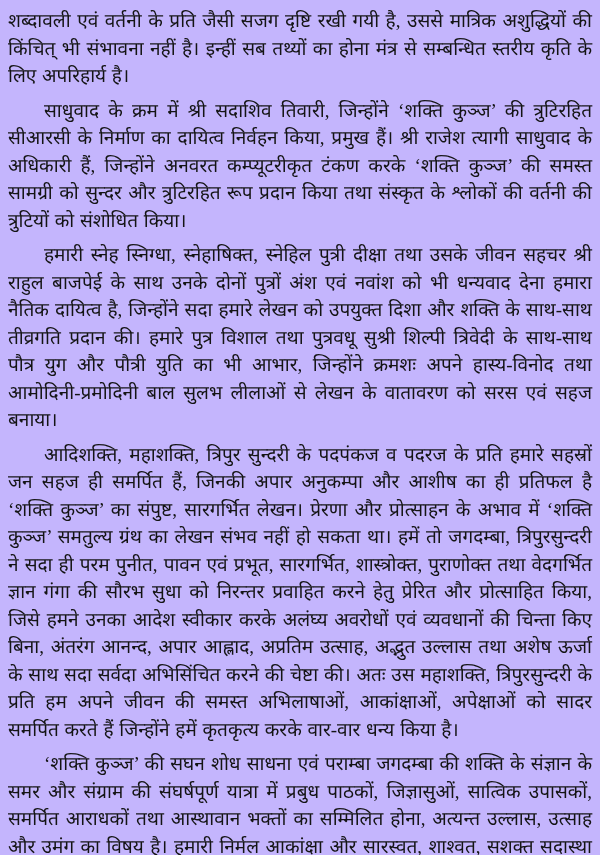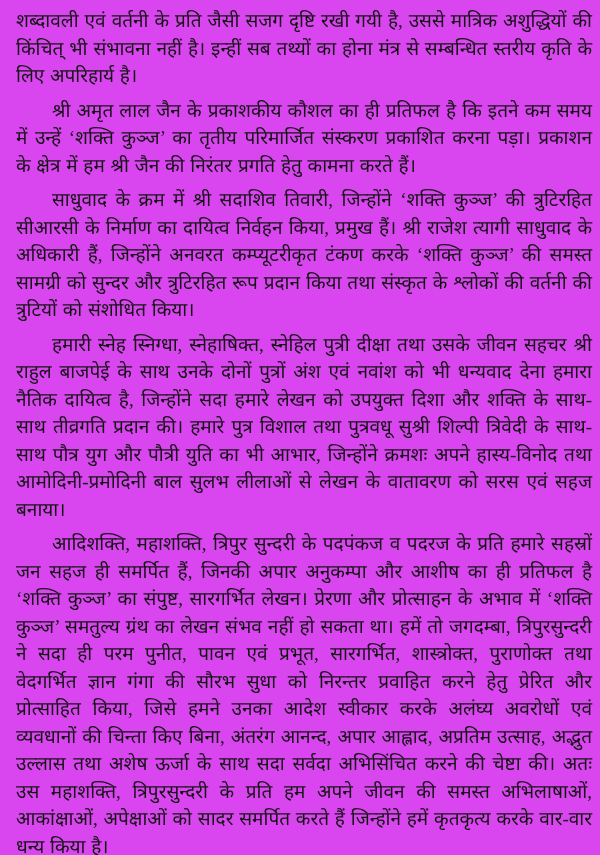--- a/index.html
+++ b/index.html
@@ -5,41 +5,40 @@
   html, body {
     margin: 0;
     padding: 0;
     background: #ffffff;
   }
   .page {
     position: relative;
     width: 600px;
     height: 855px;
     box-sizing: border-box;
-    background: #d946ef;
+    background: #c4b5fd;
     color: #141414;
-    padding: 7px 8px 0 16px;
+    padding: 7px 8px 0 8px;
     overflow: hidden;
     font-family: "Liberation Serif", "DejaVu Serif", serif;
     font-size: 19px;
     line-height: 27.5px;
     text-align: justify;
   }
   .para {
     margin: 0 0 7px 0;
     text-indent: 36px;
     word-spacing: 1px;
   }
   .para.no-indent {
     text-indent: 0;
   }
 </style>
 </head>
 <body>
 
 <div class="page">
   <p class="para no-indent">शब्दावली एवं वर्तनी के प्रति जैसी सजग दृष्टि रखी गयी है, उससे मात्रिक अशुद्धियों की किंचित् भी संभावना नहीं है। इन्हीं सब तथ्यों का होना मंत्र से सम्बन्धित स्तरीय कृति के लिए अपरिहार्य है।</p>
-  <p class="para">श्री अमृत लाल जैन के प्रकाशकीय कौशल का ही प्रतिफल है कि इतने कम समय में उन्हें ‘शक्ति कुञ्ज’ का तृतीय परिमार्जित संस्करण प्रकाशित करना पड़ा। प्रकाशन के क्षेत्र में हम श्री जैन की निरंतर प्रगति हेतु कामना करते हैं।</p>
   <p class="para">साधुवाद के क्रम में श्री सदाशिव तिवारी, जिन्होंने ‘शक्ति कुञ्ज’ की त्रुटिरहित सीआरसी के निर्माण का दायित्व निर्वहन किया, प्रमुख हैं। श्री राजेश त्यागी साधुवाद के अधिकारी हैं, जिन्होंने अनवरत कम्प्यूटरीकृत टंकण करके ‘शक्ति कुञ्ज’ की समस्त सामग्री को सुन्दर और त्रुटिरहित रूप प्रदान किया तथा संस्कृत के श्लोकों की वर्तनी की त्रुटियों को संशोधित किया।</p>
   <p class="para">हमारी स्नेह स्निग्धा, स्नेहाषिक्त, स्नेहिल पुत्री दीक्षा तथा उसके जीवन सहचर श्री राहुल बाजपेई के साथ उनके दोनों पुत्रों अंश एवं नवांश को भी धन्यवाद देना हमारा नैतिक दायित्व है, जिन्होंने सदा हमारे लेखन को उपयुक्त दिशा और शक्ति के साथ-साथ तीव्रगति प्रदान की। हमारे पुत्र विशाल तथा पुत्रवधू सुश्री शिल्पी त्रिवेदी के साथ-साथ पौत्र युग और पौत्री युति का भी आभार, जिन्होंने क्रमशः अपने हास्य-विनोद तथा आमोदिनी-प्रमोदिनी बाल सुलभ लीलाओं से लेखन के वातावरण को सरस एवं सहज बनाया।</p>
   <p class="para">आदिशक्ति, महाशक्ति, त्रिपुर सुन्दरी के पदपंकज व पदरज के प्रति हमारे सहस्रों जन सहज ही समर्पित हैं, जिनकी अपार अनुकम्पा और आशीष का ही प्रतिफल है ‘शक्ति कुञ्ज’ का संपुष्ट, सारगर्भित लेखन। प्रेरणा और प्रोत्साहन के अभाव में ‘शक्ति कुञ्ज’ समतुल्य ग्रंथ का लेखन संभव नहीं हो सकता था। हमें तो जगदम्बा, त्रिपुरसुन्दरी ने सदा ही परम पुनीत, पावन एवं प्रभूत, सारगर्भित, शास्त्रोक्त, पुराणोक्त तथा वेदगर्भित ज्ञान गंगा की सौरभ सुधा को निरन्तर प्रवाहित करने हेतु प्रेरित और प्रोत्साहित किया, जिसे हमने उनका आदेश स्वीकार करके अलंघ्य अवरोधों एवं व्यवधानों की चिन्ता किए बिना, अंतरंग आनन्द, अपार आह्लाद, अप्रतिम उत्साह, अद्भुत उल्लास तथा अशेष ऊर्जा के साथ सदा सर्वदा अभिसिंचित करने की चेष्टा की। अतः उस महाशक्ति, त्रिपुरसुन्दरी के प्रति हम अपने जीवन की समस्त अभिलाषाओं, आकांक्षाओं, अपेक्षाओं को सादर समर्पित करते हैं जिन्होंने हमें कृतकृत्य करके वार-वार धन्य किया है।</p>
   <p class="para">‘शक्ति कुञ्ज’ की सघन शोध साधना एवं पराम्बा जगदम्बा की शक्ति के संज्ञान के समर और संग्राम की संघर्षपूर्ण यात्रा में प्रबुध पाठकों, जिज्ञासुओं, सात्विक उपासकों, समर्पित आराधकों तथा आस्थावान भक्तों का सम्मिलित होना, अत्यन्त उल्लास, उत्साह और उमंग का विषय है। हमारी निर्मल आकांक्षा और सारस्वत, शाश्वत, सशक्त सदास्था है कि शोध पल्लवित, अनुसंधानपरक, ज्योतिष ज्ञान-विज्ञान और अनुराग से परम पवित्र पावन प्रंगति पथ सदा सर्वदा अभिषिक्त, अभिसिंचित, आनन्दित और आह्लादित होता रहे।</p>
 </div>
 
 </body></html>

